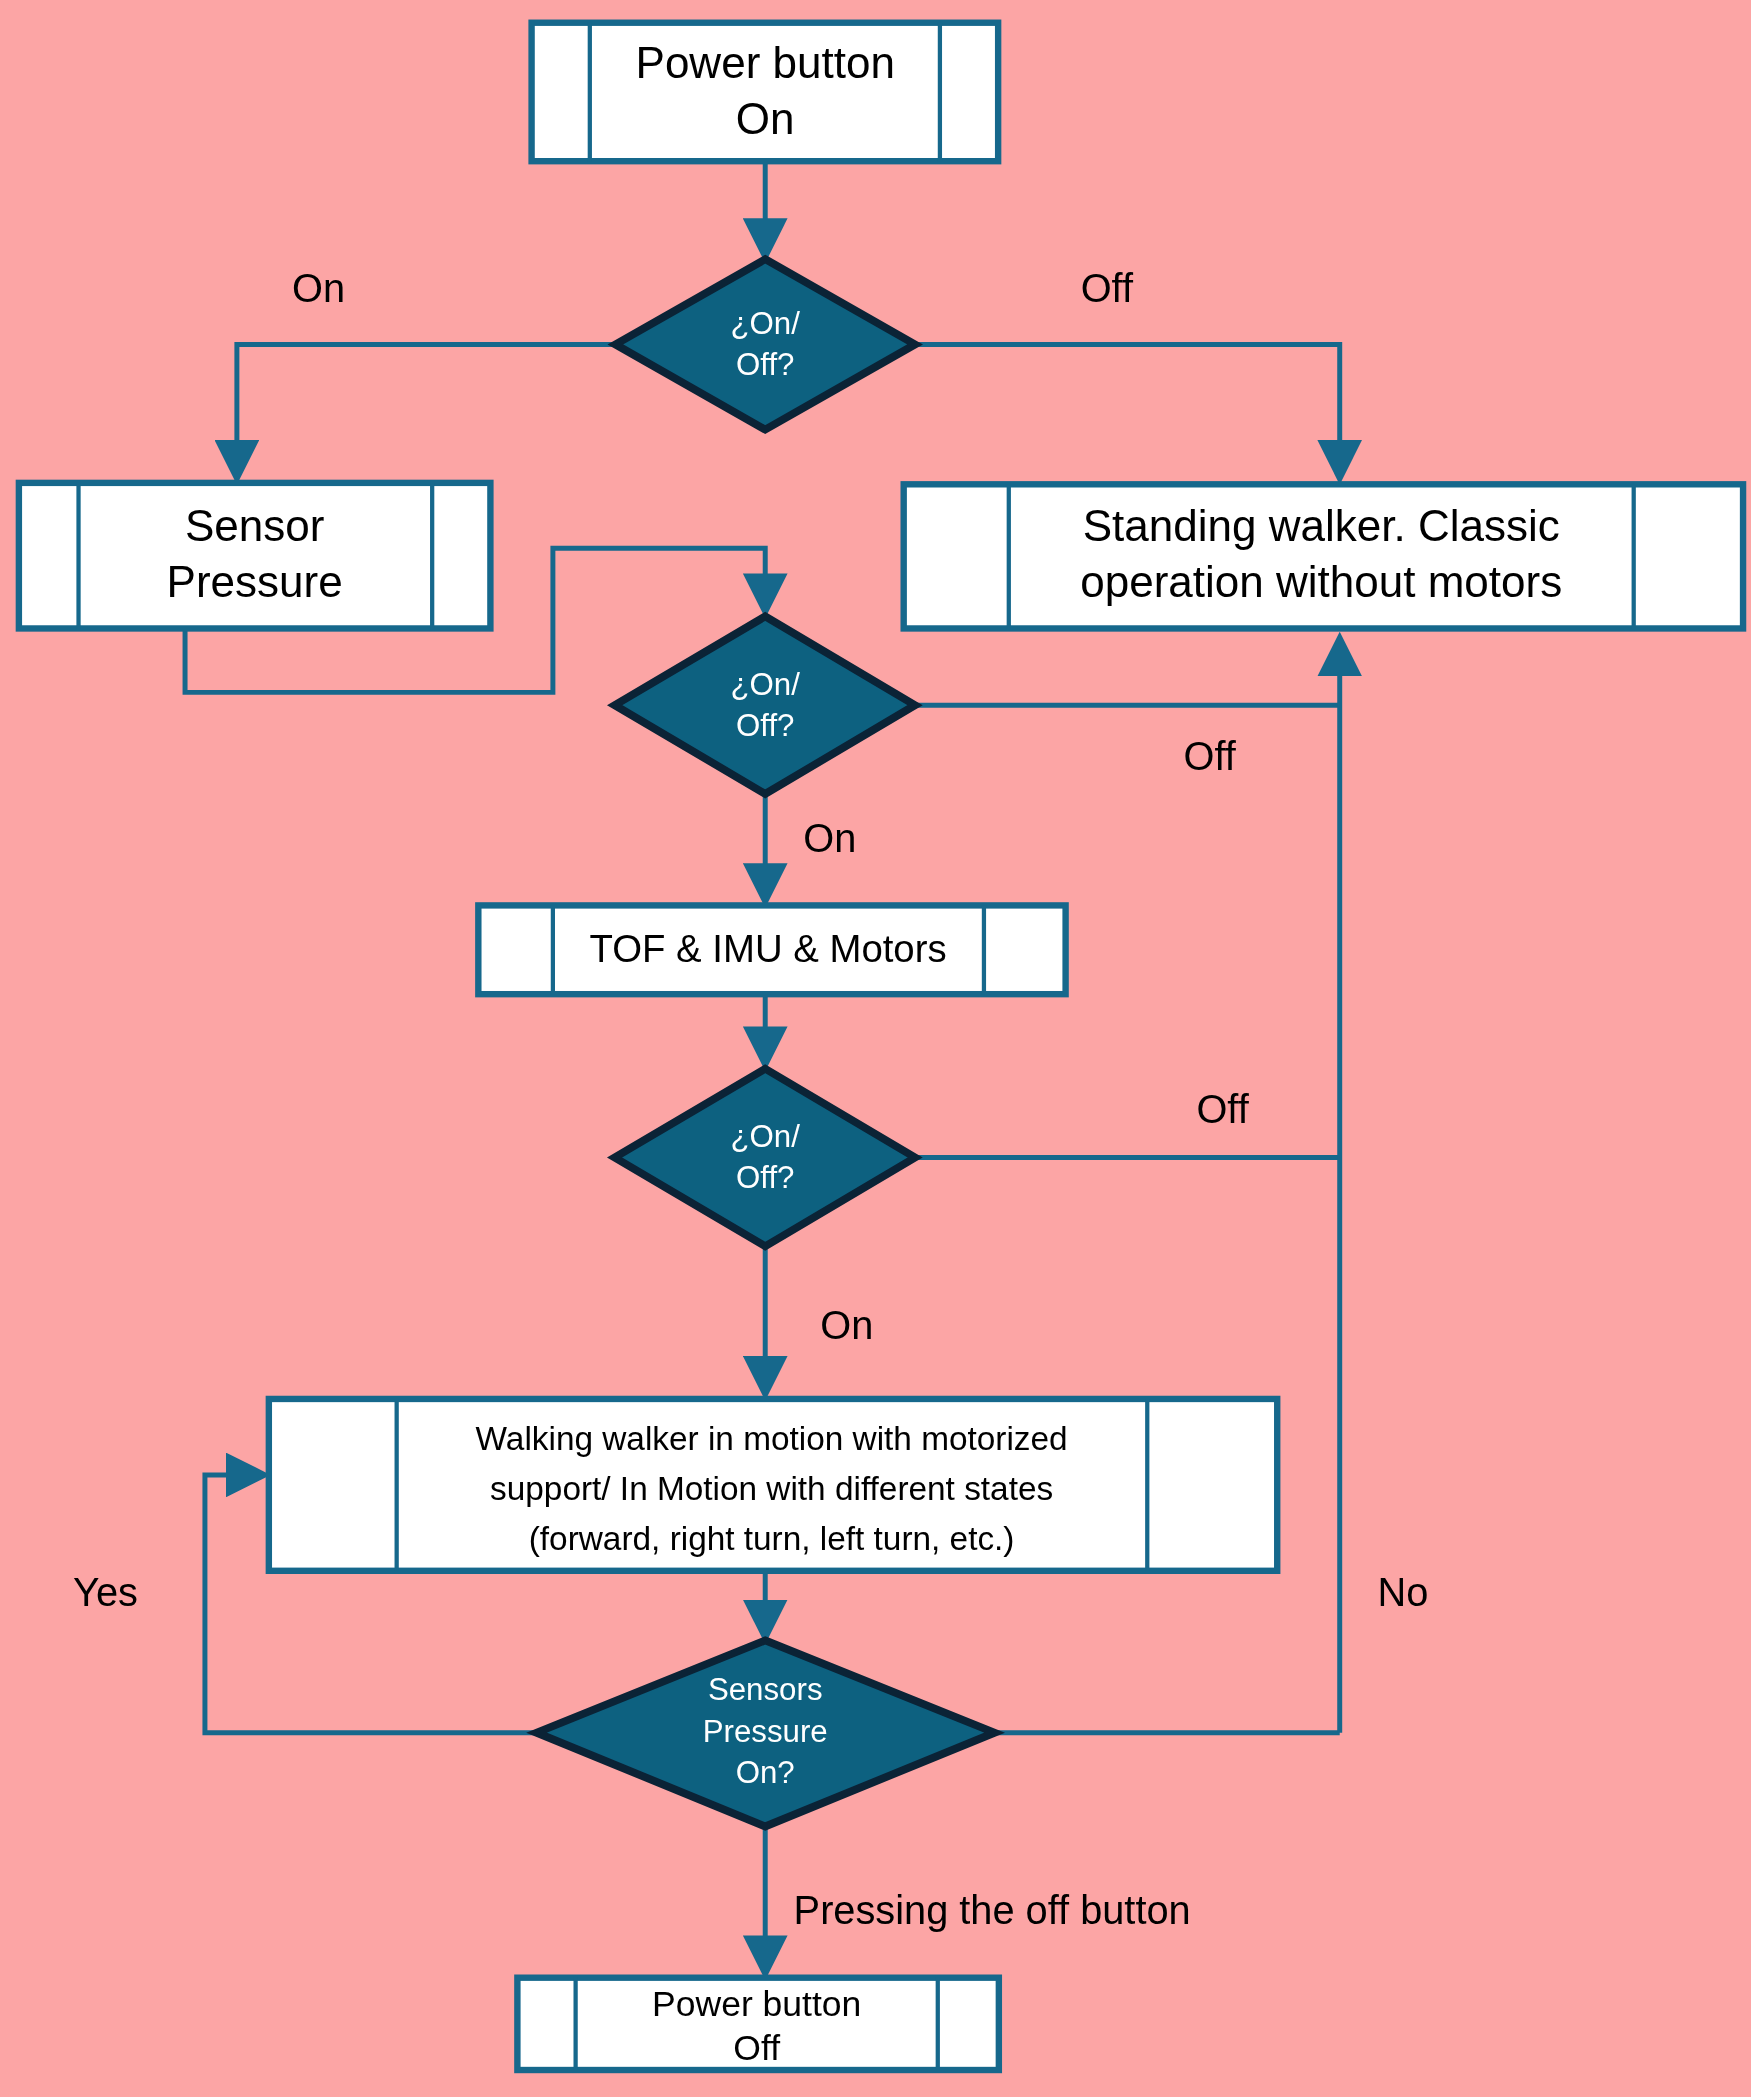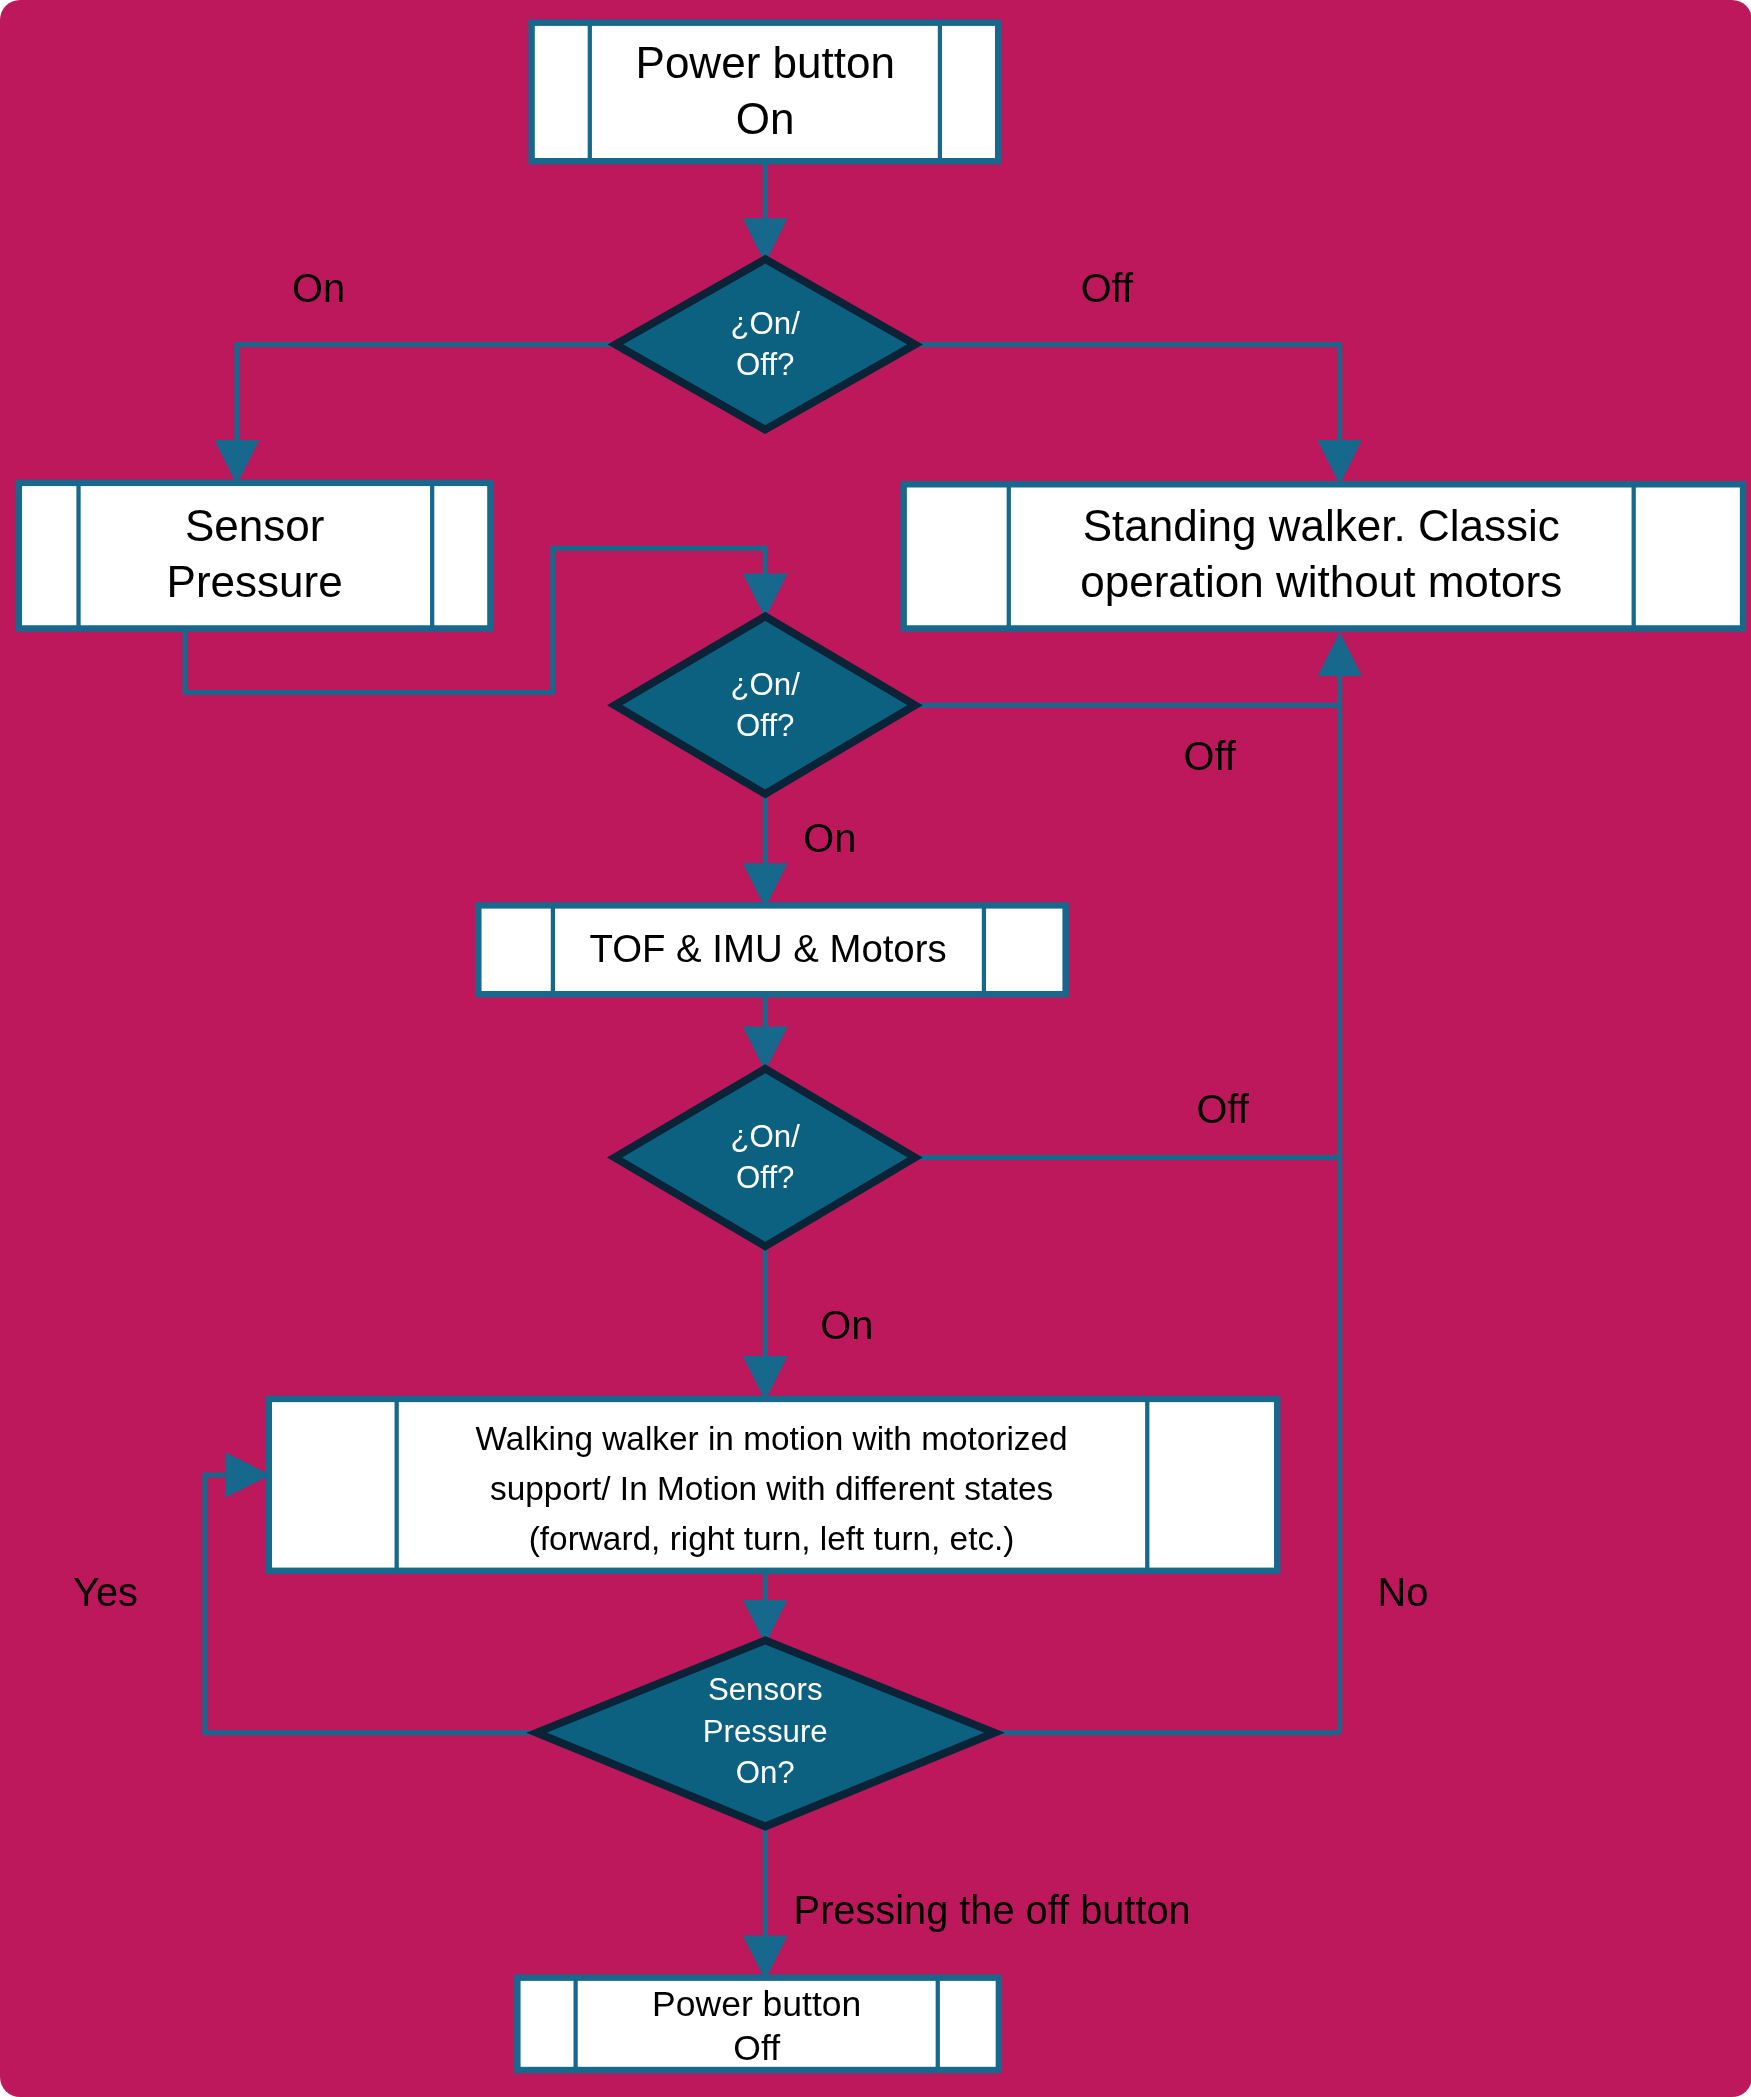--- a/index.html
+++ b/index.html
@@ -7,23 +7,22 @@
     padding: 0;
     background: #ffffff;
   }
   body {
     font-family: "Liberation Sans", sans-serif;
   }
   #flowchart-root {
     position: relative;
     width: 1752px;
     height: 2097px;
-    background: #be185d;
+    background: #fca5a5;
     overflow: hidden;
-    border-radius: 20px;
   }
   svg.board {
     position: absolute;
     top: 0; left: 0;
     width: 1752px;
     height: 2097px;
   }
   .node-text {
     fill: #000000;
     font-family: "Liberation Sans", sans-serif;

